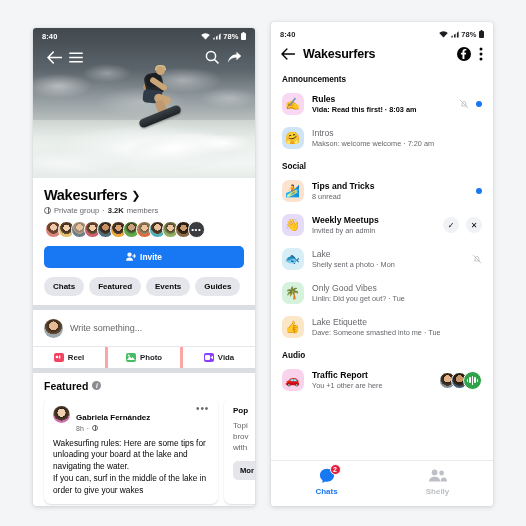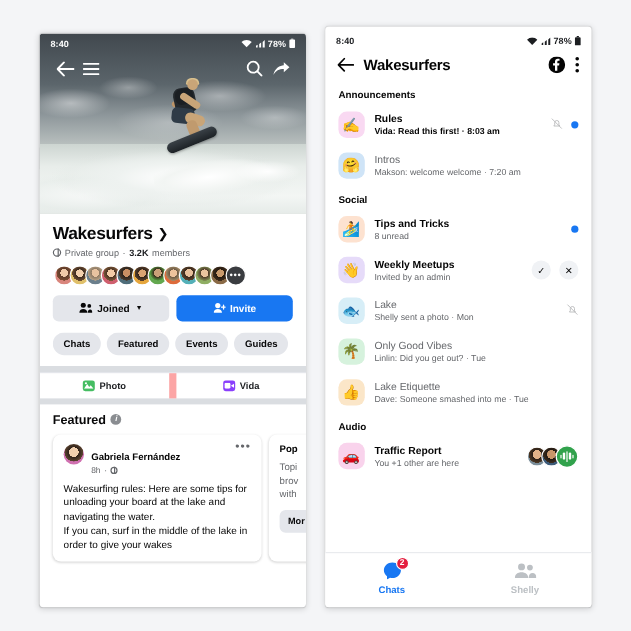--- a/index.html
+++ b/index.html
@@ -154,21 +154,21 @@
 
   
   .composer { display:flex; align-items:center; gap:7px; padding:9px 11px 8px; }
   .composer .cav { width:19px; height:19px; border-radius:50%; flex:0 0 auto; background-size:cover; }
   .composer .ctext { font-size:9px; color:#65676b; }
   .actions { display:flex; border-top:1px solid #e4e6eb; }
   .action {
     flex:1; display:flex; align-items:center; justify-content:center; gap:4px;
     padding:6px 0; font-size:7.8px; font-weight:bold; color:#1c1e21; cursor:pointer;
   }
-  .action + .action { border-left:6px solid #fca5a5; }
+  .action + .action { border-left:3px solid #fca5a5; }
   .abox { width:10px; height:9px; border-radius:2px; display:flex; align-items:center; justify-content:center; }
   .abox.reel { background:#f3425f; }
   .abox.photo { background:#45bd62; }
   .abox.room { background:#8a3ffc; }
 
   
   .feat-head { display:flex; align-items:center; gap:4px; padding:7px 11px 6px; }
   .feat-head h2 { font-size:10.5px; font-weight:bold; color:#080809; }
   .info-i {
     width:9px; height:9px; border-radius:50%; background:#8a8d91; color:#fff;
@@ -349,30 +349,20 @@
         <span class="av" style="background:radial-gradient(circle at 50% 38%,#d9a272 26%,#2f2119 27%,#5a402c 52%,#e6a63c 53%)"></span>
         <span class="av" style="background:radial-gradient(circle at 50% 36%,#caa078 26%,#3a2a1c 27%,#53993f 52%,#63a84f 53%)"></span>
         <span class="av" style="background:radial-gradient(circle at 50% 38%,#edc39c 26%,#6d5a44 27%,#a28a66 52%,#dd6b3b 53%)"></span>
         <span class="av" style="background:radial-gradient(circle at 50% 36%,#e7c09b 26%,#37271b 27%,#5d432c 52%,#54b0b8 53%)"></span>
         <span class="av" style="background:radial-gradient(circle at 50% 38%,#e9c49e 26%,#4f3a28 27%,#7d8c52 52%,#8fae63 53%)"></span>
         <span class="av" style="background:radial-gradient(circle at 50% 38%,#c99a6c 26%,#23180f 27%,#3e2c1c 52%,#8a6a46 53%)"></span>
         <span class="av av-more">•••</span>
       </div>
 
       <div class="gbtns">
-        <div class="gbtn joined">
-          <svg width="11" height="9" viewBox="0 0 11 9">
-              <circle cx="3.4" cy="2.4" r="2.1" fill="#080809"></circle>
-              <circle cx="8.4" cy="2.9" r="1.6" fill="#080809"></circle>
-              <path d="M0 8.6c0-2 1.5-3.2 3.4-3.2S6.8 6.6 6.8 8.6z" fill="#080809"></path>
-              <path d="M7.1 8.6c0-1.5 .7-2.6 2-2.6s1.9 1.1 1.9 2.6z" fill="#080809"></path>
-            </svg>
-          <span>Joined</span>
-          <span class="caret">▼</span>
-        </div>
         <div class="gbtn invite">
           <svg width="10" height="9" viewBox="0 0 10 9">
               <circle cx="3.5" cy="2.6" r="2.2" fill="#fff"></circle>
               <path d="M0 8.7c0-2.1 1.6-3.3 3.5-3.3S7 6.6 7 8.7z" fill="#fff"></path>
               <path d="M8.3 2.4v3.2M6.7 4h3.2" stroke="#fff" stroke-width="1.1" stroke-linecap="round"></path>
             </svg>
           <span>Invite</span>
         </div>
       </div>
 
@@ -380,21 +370,34 @@
         <span class="chip">Chats</span>
         <span class="chip">Featured</span>
         <span class="chip">Events</span>
         <span class="chip">Guides</span>
 
       </div>
     </div>
 
     <div class="divider"></div>
 
+    <div class="composer">
+      <span class="cav" style="background:radial-gradient(circle at 50% 36%,#e6bb92 28%,#3b2a1c 29%,#6b4c33 55%,#9aa7ad 56%)"></span>
+      <span class="ctext">Write something...</span>
+    </div>
     <div class="actions">
+      <div class="action">
+        <span class="abox reel">
+            <svg width="7" height="6" viewBox="0 0 7 6">
+              <circle cx="2" cy="3" r="1.3" fill="#fff"></circle>
+              <rect x="4" y="1.4" width="1.3" height="3.2" fill="#fff"></rect>
+            </svg>
+          </span>
+        <span>Reel</span>
+      </div>
       <div class="action">
         <span class="abox photo">
             <svg width="8" height="6" viewBox="0 0 8 6">
               <path d="M0 6 2.6 2 4.4 4.4 5.6 3 8 6z" fill="#fff"></path>
               <circle cx="1.6" cy="1.4" r=".9" fill="#fff"></circle>
             </svg>
           </span>
         <span>Photo</span>
       </div>
       <div class="action">

